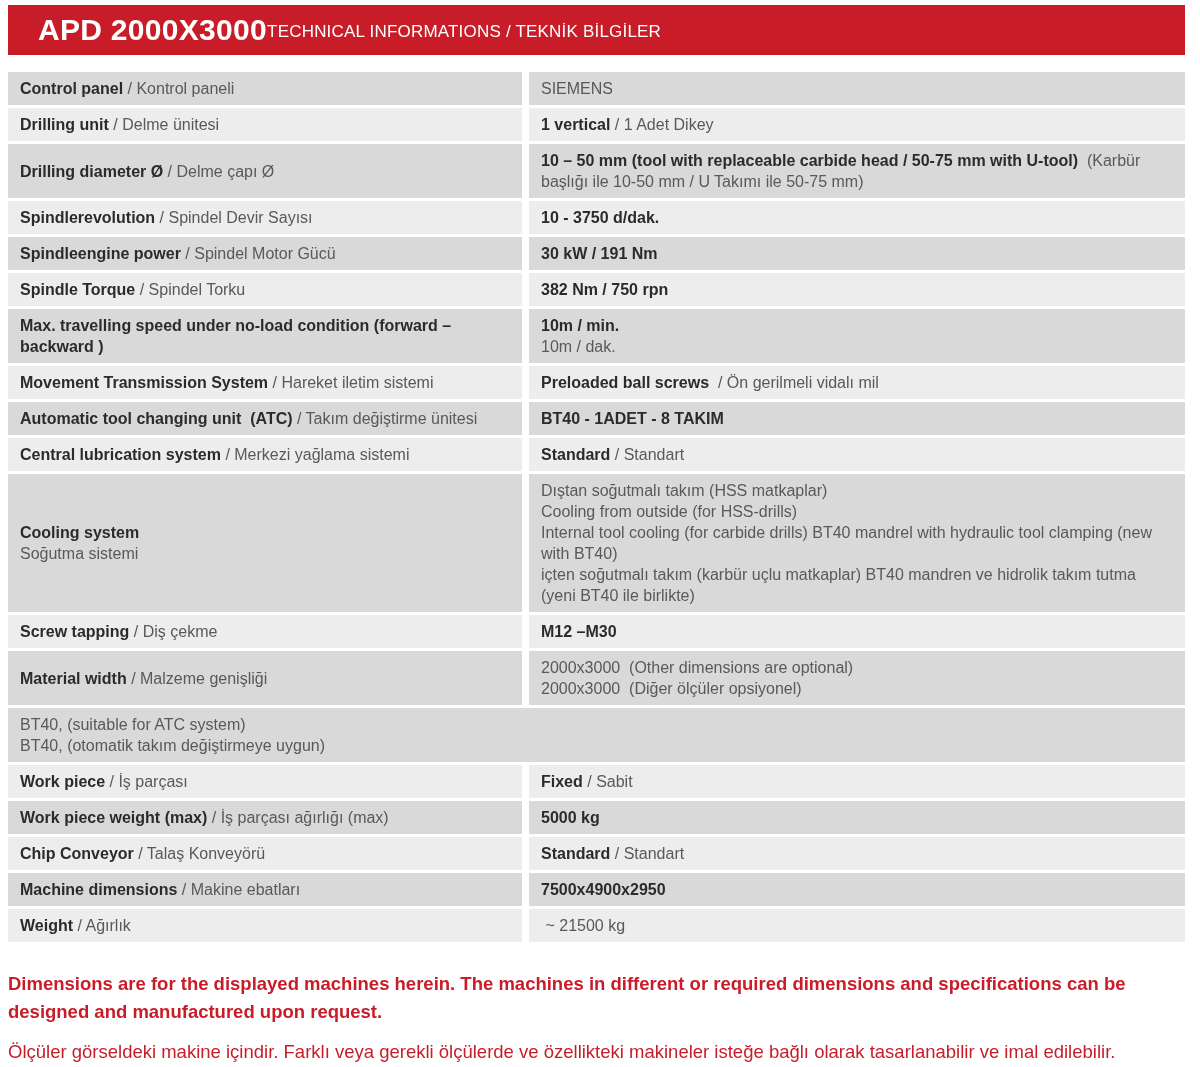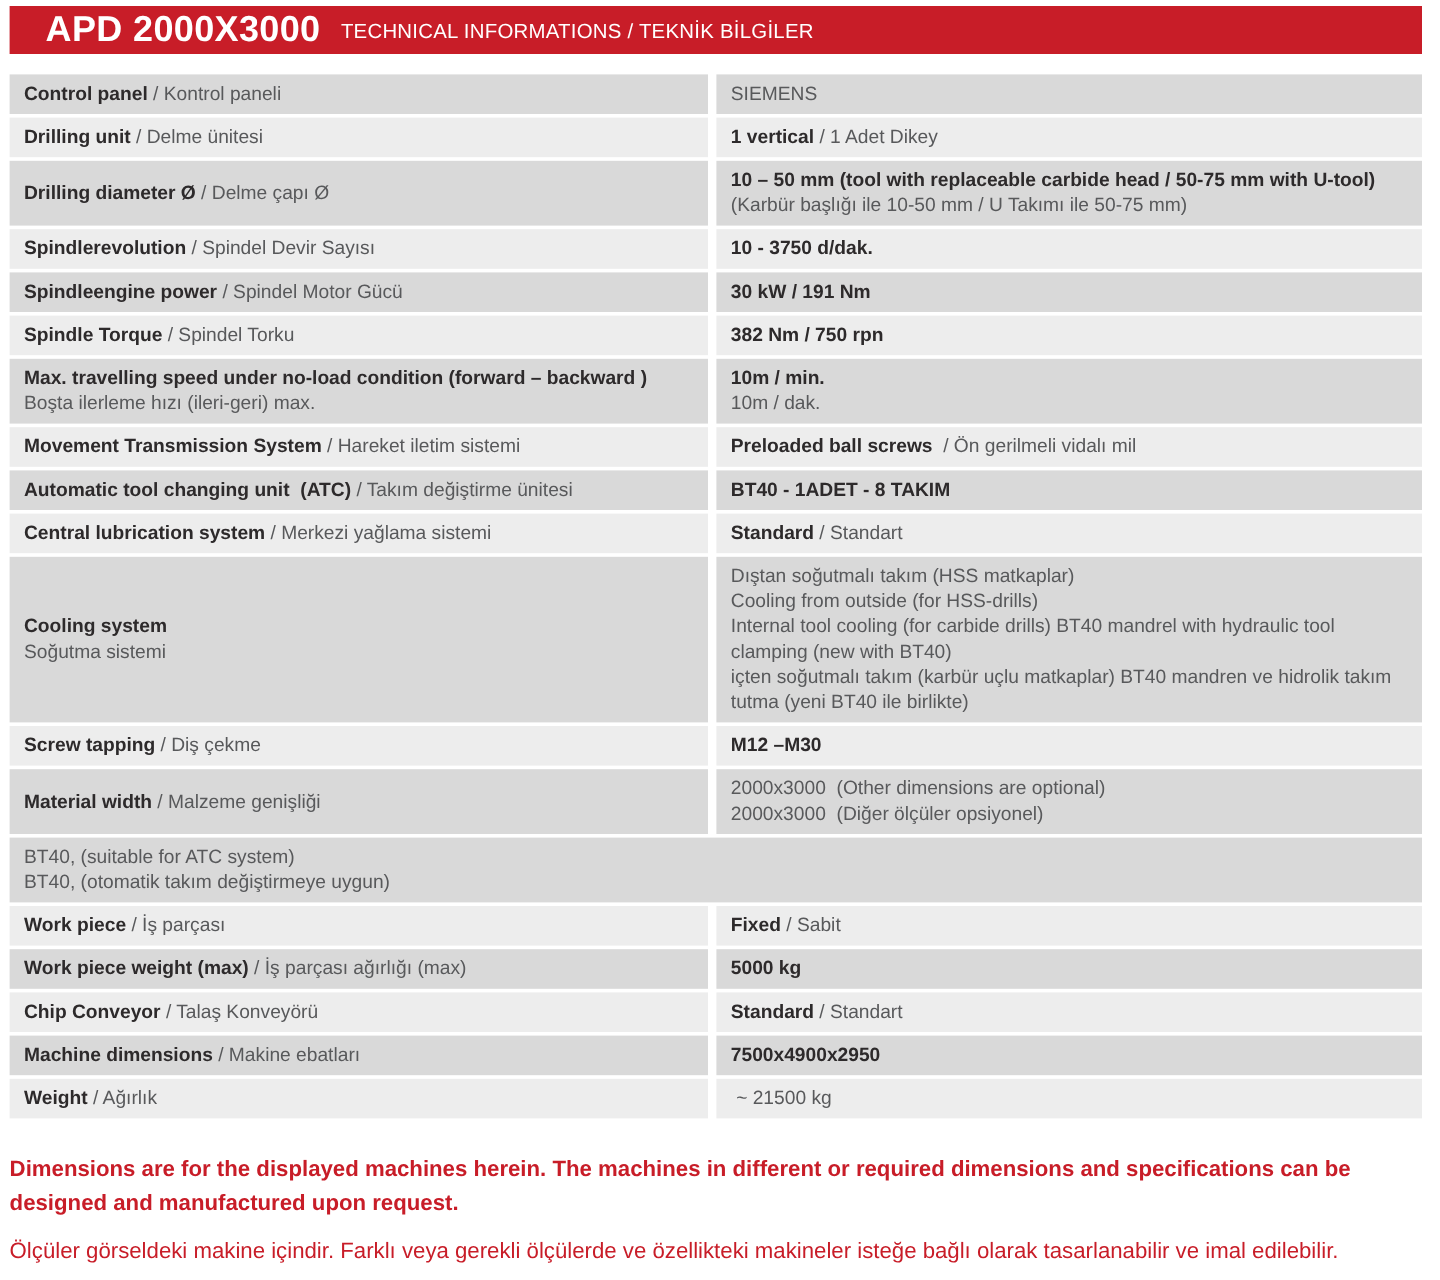--- a/index.html
+++ b/index.html
@@ -10,40 +10,40 @@
   }
   .page {
     width: 1200px;
     height: 1067px;
     box-sizing: border-box;
     padding: 5px 15px 0 8px;
     background: #ffffff;
   }
   .band {
     background: var(--accent, #C81D28);
-    height: 40px;
+    height: 50px;
     display: flex;
     align-items: center;
     padding: 0 20px 0 30px;
     box-sizing: border-box;
     margin-bottom: 17px;
   }
   .band .model {
     color: #ffffff;
     font-weight: bold;
     font-size: 30px;
     letter-spacing: 0.3px;
     white-space: nowrap;
   }
   .band .subtitle {
     color: #ffffff;
     font-size: 17px;
     font-weight: normal;
     letter-spacing: 0.2px;
-    margin-left: 17px;
+    margin-left: 0;
     padding-top: 4px;
     white-space: nowrap;
   }
   .spec-table {
     display: flex;
     flex-direction: column;
     gap: 3px;
   }
   .row {
     display: flex;
@@ -52,21 +52,21 @@
   .cell {
     box-sizing: border-box;
     padding: 6px 12px;
     font-size: 16px;
     line-height: 21px;
     color: var(--muted, #58595B);
     display: flex;
     flex-direction: column;
     justify-content: center;
   }
-  .cell.label { width: 582px; flex: none; }
+  .cell.label { width: 514px; flex: none; }
   .cell.value { flex: 1; }
   .row.dark  .cell { background: var(--row-dark, #D9D9D9); }
   .row.light .cell { background: var(--row-light, #EDEDED); }
   .seg { white-space: pre-wrap; }
   .seg.bold {
     font-weight: bold;
     color: var(--ink, #2D2A2B);
   }
   .note {
     color: var(--accent, #C81D28);
@@ -138,21 +138,20 @@
           <div class="line"><span class="seg bold">Spindle Torque</span><span class="seg"> / Spindel Torku</span></div>
         </div>
     <div class="cell value">
           <div class="line"><span class="seg bold">382 Nm / 750 rpn</span></div>
         </div>
   </div>
 
   <div class="row dark">
     <div class="cell label">
           <div class="line"><span class="seg bold">Max. travelling speed under no-load condition (forward – backward )</span></div>
-          <div class="line"><span class="seg">Boşta ilerleme hızı (ileri-geri) max.</span></div>
         </div>
     <div class="cell value">
           <div class="line"><span class="seg bold">10m / min.</span></div>
           <div class="line"><span class="seg">10m / dak.</span></div>
         </div>
   </div>
 
   <div class="row light">
     <div class="cell label">
           <div class="line"><span class="seg bold">Movement Transmission System</span><span class="seg"> / Hareket iletim sistemi</span></div>

